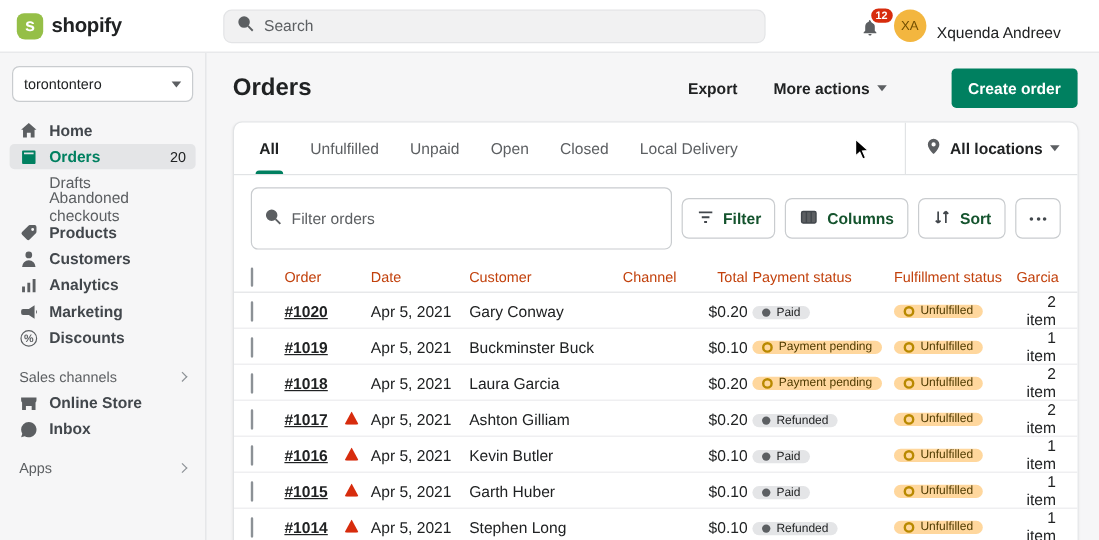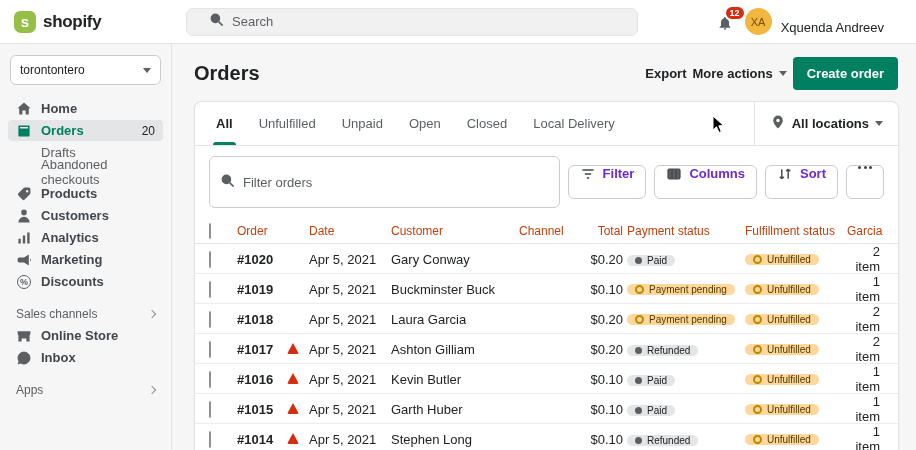--- a/index.html
+++ b/index.html
@@ -12,21 +12,21 @@
   
   .topbar { position:absolute; top:0; left:0; right:0; height:44px; background:#fff;
             border-bottom:1px solid #e3e4e6; display:flex; align-items:center; z-index:10; }
   .brand { width:172px; display:flex; align-items:center; gap:7px; padding-left:14px; }
   .logo-badge { width:22px; height:22px; background:#95bf47; border-radius:6px 6px 7px 7px;
                 color:#fff; font-weight:bold; font-size:15px; display:flex; align-items:center;
                 justify-content:center; }
   .brand-name { font-weight:bold; font-size:17px; letter-spacing:-.3px; }
   .g-search { margin-left:14px; width:452px; height:28px; background:#f1f1f2;
               border:1px solid #e3e4e6; border-radius:7px; display:flex; align-items:center;
-              gap:7px; padding:0 22px; }
+              gap:7px; padding:0 10px; }
   .g-search input { border:none; outline:none; background:transparent; flex:1; font-size:13px;
                     color:#202223; font-family:inherit; }
   .g-search input::placeholder { color:#5c5f62; }
   .top-right { margin-left:auto; display:flex; align-items:flex-end; gap:9px; padding-right:32px; }
   .bell { position:relative; width:22px; height:22px; display:flex; align-items:center; justify-content:center; }
   .badge-red { position:absolute; top:-8px; right:-10px; background:#d72c0d; color:#fff;
                font-size:9px; font-weight:bold; padding:1px 4px; border-radius:8px;
                border:2px solid #fff; line-height:10px; }
   .avatar { width:27px; height:27px; border-radius:50%; background:#f3b63f; color:#734f00;
             font-size:11px; font-weight:normal; display:flex; align-items:center; justify-content:center; }
@@ -53,56 +53,56 @@
   .chev { width:6px; height:6px; border-right:1.5px solid #8c9196; border-top:1.5px solid #8c9196;
           transform:rotate(45deg); display:inline-block; }
   .ico svg { fill:#5c5f62; width:16px; height:16px; }
   .pct { width:14px; height:14px; border:1.5px solid #5c5f62; border-radius:50%; font-size:9px;
          font-weight:bold; color:#5c5f62; display:flex; align-items:center; justify-content:center; }
 
   
   .main { position:absolute; left:172px; top:44px; right:0; bottom:0; }
   .page-head { display:flex; align-items:center; padding:13px 18px 11px 22px; }
   .page-title { font-size:20px; font-weight:bold; }
-  .head-actions { margin-left:auto; display:flex; align-items:center; gap:6px; }
+  .head-actions { margin-left:auto; display:flex; align-items:center; gap:30px; }
   .btn-plain { font-size:13px; font-weight:600; color:#202223; background:none; border:none;
                cursor:pointer; font-family:inherit; display:flex; align-items:center; gap:6px; }
   .btn-green { background:#008060; color:#fff; border:none; border-radius:4px; padding:9px 14px;
-               font-size:13px; font-weight:600; cursor:pointer; font-family:inherit; }
+               font-size:13px; font-weight:600; cursor:pointer; font-family:inherit;margin-left:24px; }
 
   .card { margin:0 17px 0 22px; background:#fff; border:1px solid #e1e3e5; border-bottom:none;
           border-radius:8px 8px 0 0; box-shadow:0 1px 2px rgba(0,0,0,.06); overflow:hidden; height:352px; }
 
   .tabs-row { display:flex; align-items:stretch; height:44px; border-bottom:1px solid #e1e3e5; padding-left:8px; }
   .tab { display:flex; align-items:center; padding:0 13px; font-size:13px; color:#5c5f62;
          position:relative; cursor:pointer; white-space:nowrap; }
   .tab.active { color:#202223; font-weight:600; }
   .tab.active::after { content:""; position:absolute; left:10px; right:10px; bottom:0; height:3px;
                        background:#008060; border-radius:3px 3px 0 0; }
   .locations { margin-left:auto; display:flex; align-items:center; gap:6px;
                border-left:1px solid #e1e3e5; padding:0 15px; font-size:13px; font-weight:600;
                cursor:pointer; white-space:nowrap; }
 
   .filter-row { display:flex; gap:8px; align-items:center; padding:10px 14px; }
   .filter-input { flex:1; height:52px; border:1px solid #c9cccf; border-radius:6px; display:flex;
                   align-items:center; gap:7px; padding:0 10px; }
   .filter-input input { border:none; outline:none; flex:1; font-size:13px; font-family:inherit; color:#202223; }
   .filter-input input::placeholder { color:#5c5f62; }
   .tool-btn { height:34px; border:1px solid #c9cccf; border-radius:6px; background:#fff;
-              display:flex; align-items:flex-start; gap:7px; padding:0 11px; font-size:13px;
-              font-weight:600; color:#6d28d9; cursor:pointer; font-family:inherit; white-space:nowrap; }
+              display:flex; align-items:center; gap:7px; padding:0 11px; font-size:13px;
+              font-weight:600; color:#14532d; cursor:pointer; font-family:inherit; white-space:nowrap; }
   .dots { display:flex; gap:2.5px; }
   .dots i { width:3px; height:3px; background:#42474c; border-radius:50%; display:block; }
 
   .grid-cols { display:grid; grid-template-columns:28px 50px 22px 82px 128px 50px 58px 118px 102px 1fr;
                align-items:center; padding:0 14px; }
   .thead { height:26px; font-size:12px; color:#c2410c; border-bottom:1px solid #e1e3e5; }
   .trow  { height:30px; border-bottom:1px solid #ebecee; font-size:13px; cursor:pointer; }
   .cb { width:16px; height:16px; border:1.6px solid #8c9196; border-radius:4px; background:#fff; cursor:pointer; }
-  .c-order { font-weight:bold; }
+  .c-order { font-weight:bold;text-decoration:underline; }
   .c-right { text-align:right; padding-right:4px; }
   .tri { width:0; height:0; border-left:6px solid transparent; border-right:6px solid transparent;
          border-bottom:11px solid #d72c0d; display:inline-block; border-radius:2px; }
   .badge { display:inline-flex; align-items:center; gap:5px; padding:0 8px; border-radius:11px;
            font-size:10px; white-space:nowrap; }
   .badge.gray { background:#e4e5e7; color:#202223; }
   .badge.yellow { background:#ffd79d; color:#4f3b00; }
   .dot { width:7px; height:7px; border-radius:50%; background:#5c5f62; flex:none; }
   .ring { width:9px; height:9px; border-radius:50%; border:2px solid #b98900; flex:none; }
 

